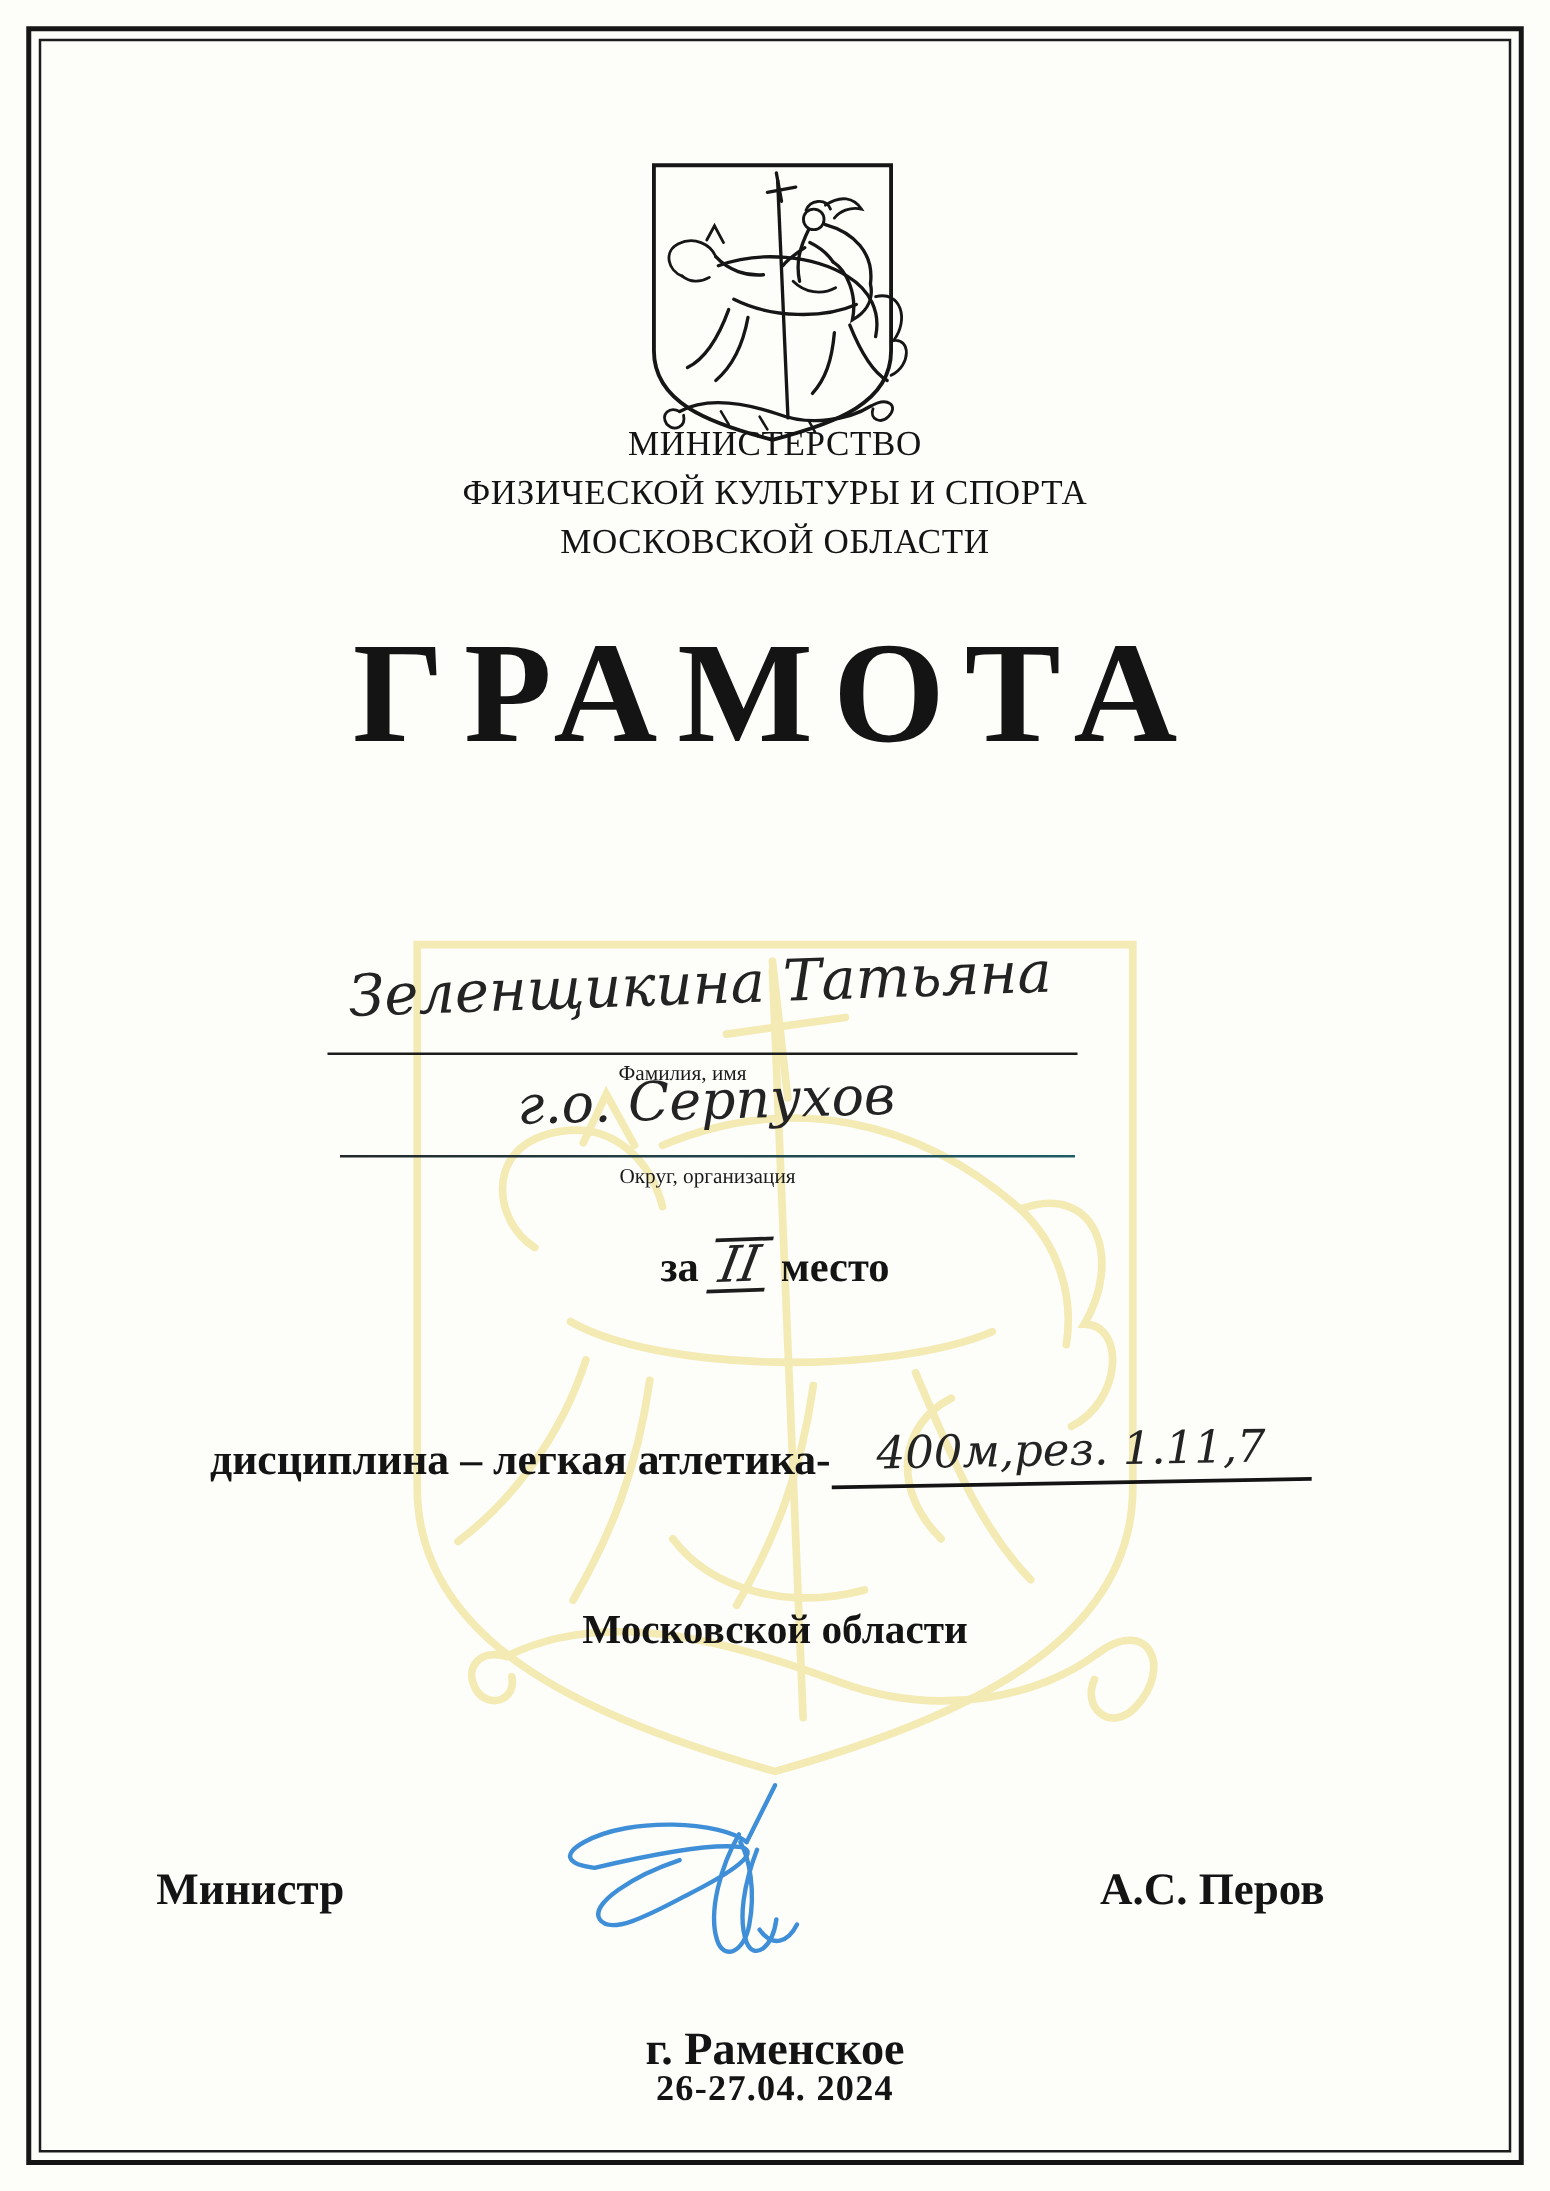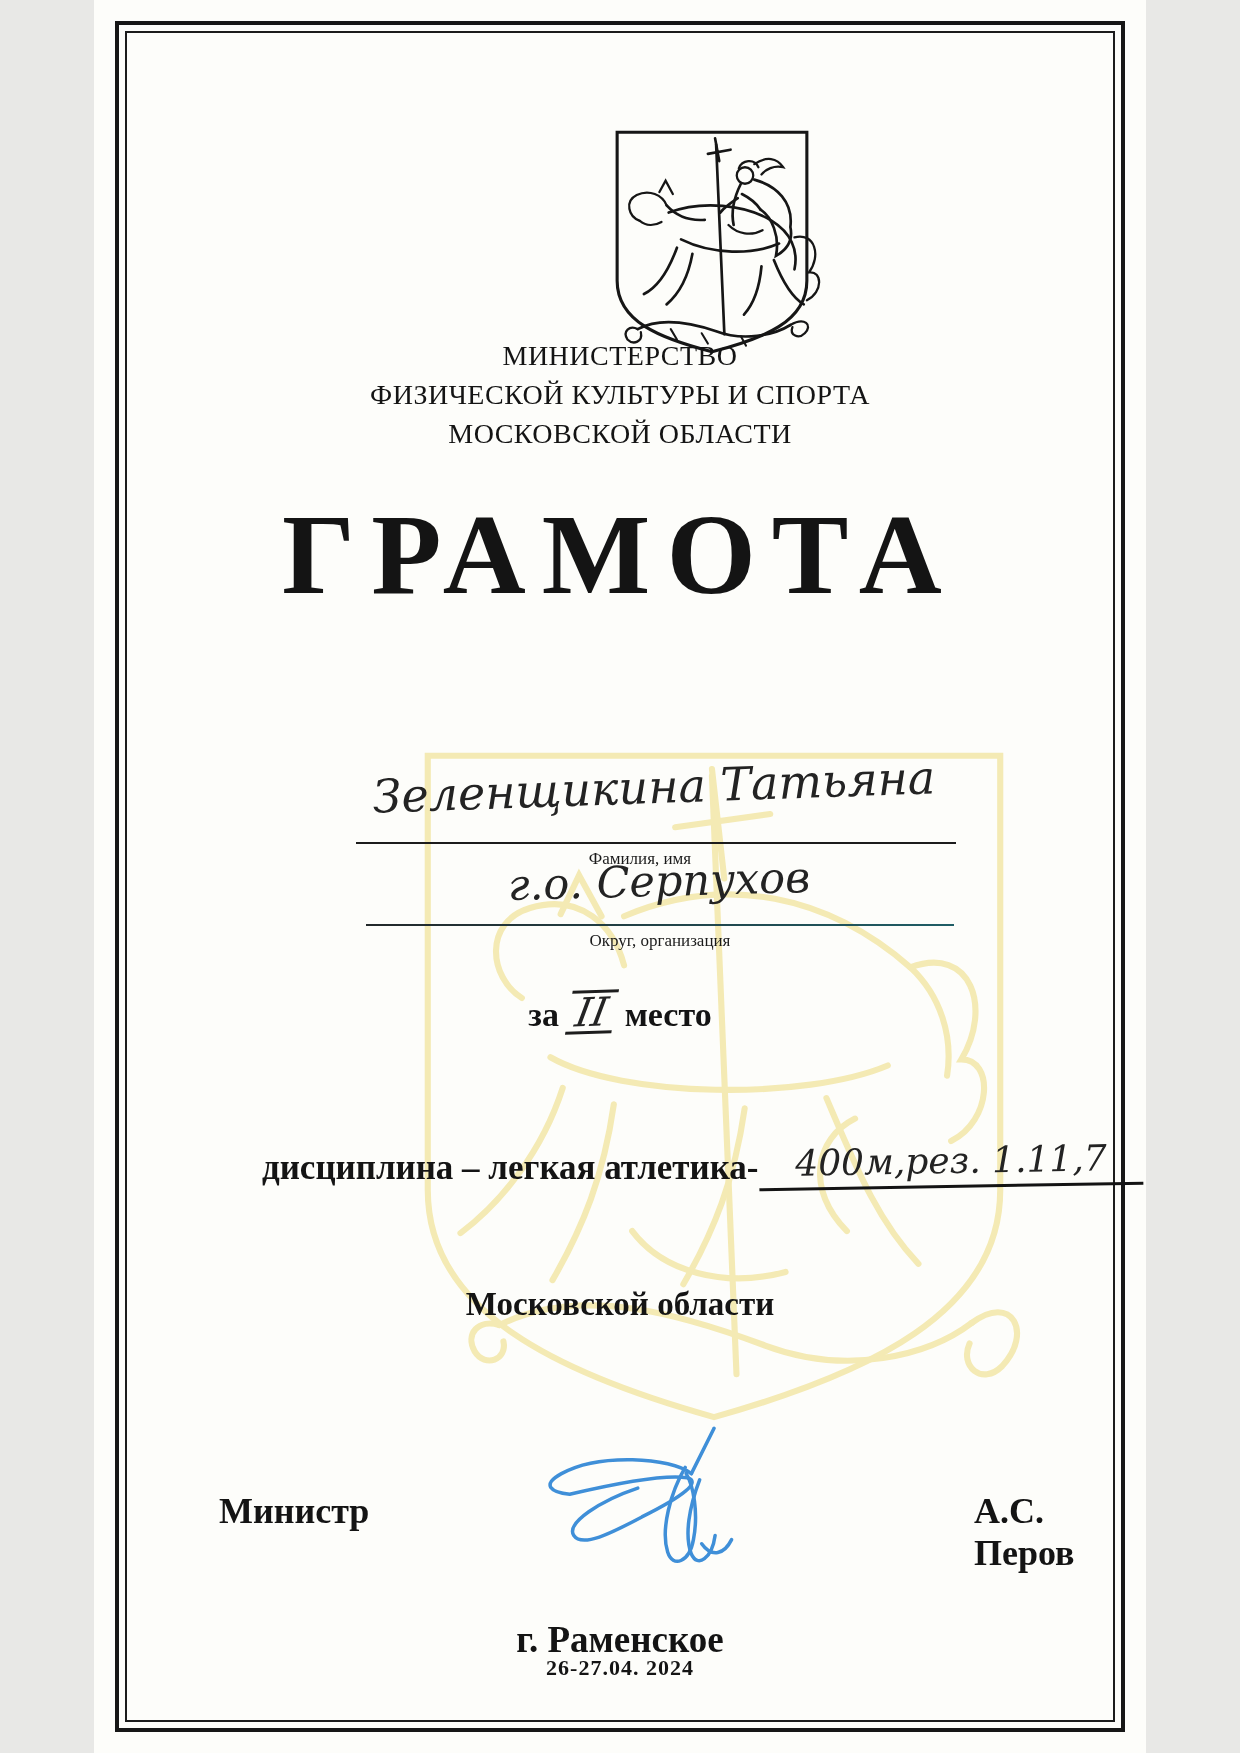--- a/index.html
+++ b/index.html
@@ -1,18 +1,18 @@
 <!DOCTYPE html>
 <html><head>
 <meta charset="utf-8">
 <style>
   html,body{margin:0;padding:0;background:#e8e8e6;}
   .page{
     position:relative;
-    width:1052px;height:1753px;
+    width:1240px;height:1753px;
     margin:0 auto;
     background:#fdfdfa;
     overflow:hidden;
     font-family:"Liberation Serif", serif;
     color:#141414;
   }
   .frame-outer{position:absolute;inset:21px;border:4px solid #161616;}
   .frame-inner{position:absolute;inset:31px;border:2px solid #1c1c1c;}
   .abs{position:absolute;z-index:2;}
   .center{left:0;width:100%;text-align:center;}
@@ -48,21 +48,21 @@
     font-size:36px;min-width:372px;text-align:center;
     border-bottom:3px solid #141414;padding:0 6px 4px 6px;
     transform:rotate(-1deg);
   }
   .event1{top:1226px;font-size:33px;font-weight:bold;}
   .event2{top:1286px;font-size:33px;font-weight:bold;}
   .sig-role{top:1490px;left:125px;font-size:36px;font-weight:bold;}
   .sig-name{top:1490px;left:880px;font-size:36px;font-weight:bold;}
   .sig-svg{position:absolute;z-index:3;left:408px;top:1420px;width:255px;height:165px;}
   .footer-city{top:1618px;font-size:37px;font-weight:bold;}
-  .footer-date{top:1655px;font-size:22px;font-weight:bold;letter-spacing:1px;}
+  .footer-date{top:1655px;font-size:29px;font-weight:bold;letter-spacing:1px;}
 </style>
 </head>
 <body>
 
 <div class="page">
 
   <div class="frame-outer"></div>
   <div class="frame-inner"></div>
 
   <svg class="watermark" viewBox="0 0 900 800" fill="none" stroke="#f4eab4" stroke-width="6" stroke-linecap="round">

